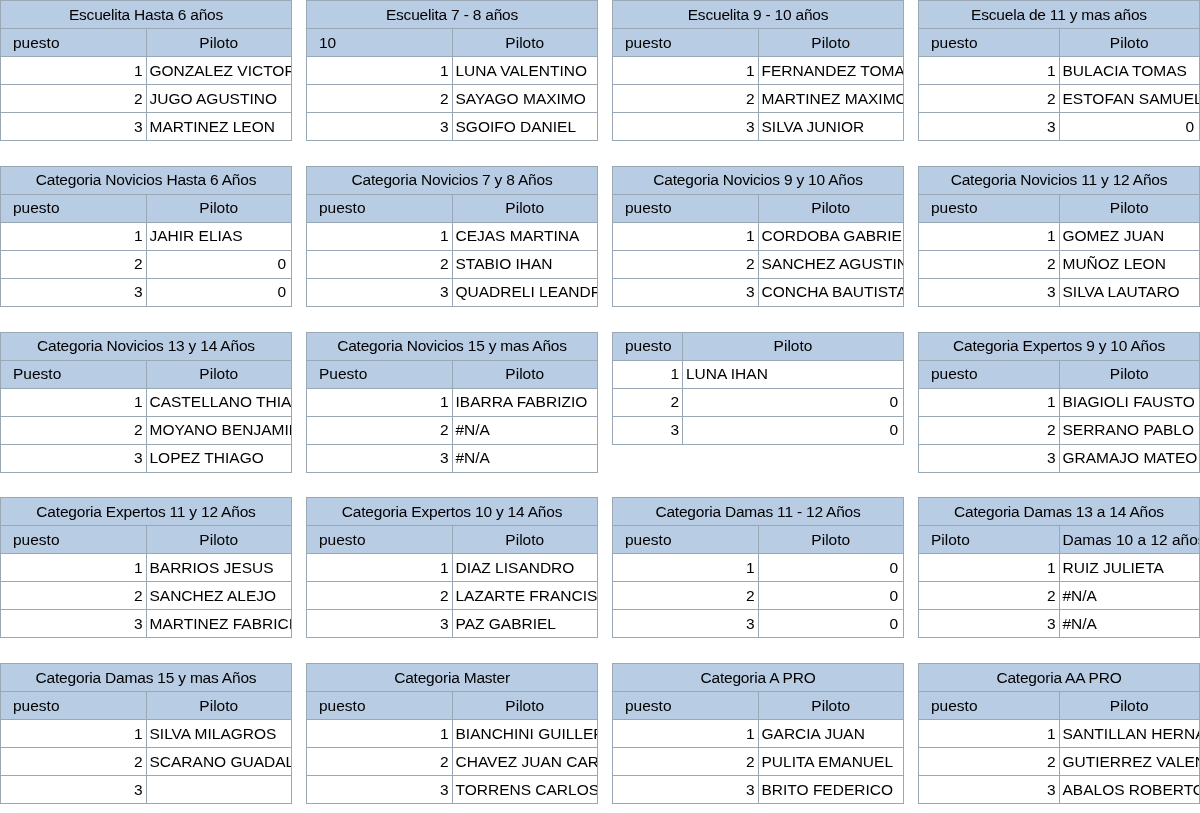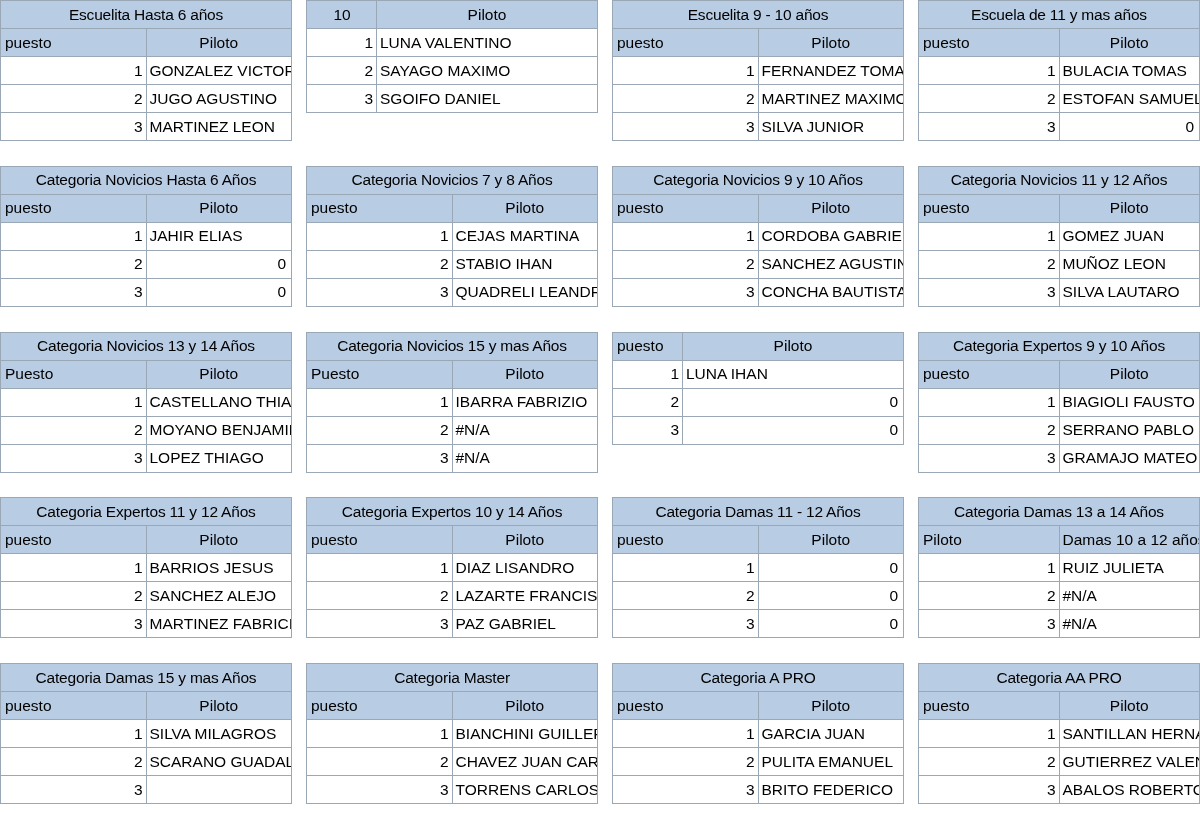--- a/index.html
+++ b/index.html
@@ -52,21 +52,21 @@
     font-size: 15.5px;
     letter-spacing: -0.2px;
   }
   .head-row td {
     background: #b8cce4;
     text-align: center;
     font-size: 15.5px;
   }
   .head-row td.c1 {
     text-align: left;
-    padding-left: 4px;
+    padding-left: 12px;
     margin-left: 42px;
   }
   td.pos {
     width: 70px;
     text-align: right;
     padding-right: 4px;
   }
   td.name {
     text-align: left;
     padding-left: 4px;
@@ -106,22 +106,25 @@
               <td class="pos">3</td>
               <td class="name">MARTINEZ LEON</td>
             </tr>
           </tbody>
         </table>
       </div>
       <div class="cellslot spacer"></div>
       <div class="cellslot">
         <table class="block">
           <tbody>
-            <tr class="head-row">
-              <td class="c1 pos" style="text-align: center;">10</td>
+            <tr class="title-row">
+              <td colspan="2">Escuelita 7 - 8 años</td>
+            </tr>
+            <tr class="head-row">
+              <td class="c1 pos" style="text-align: left;">10</td>
               <td>Piloto</td>
             </tr>
             <tr>
               <td class="pos">1</td>
               <td class="name">LUNA VALENTINO</td>
             </tr>
             <tr>
               <td class="pos">2</td>
               <td class="name">SAYAGO MAXIMO</td>
             </tr>

